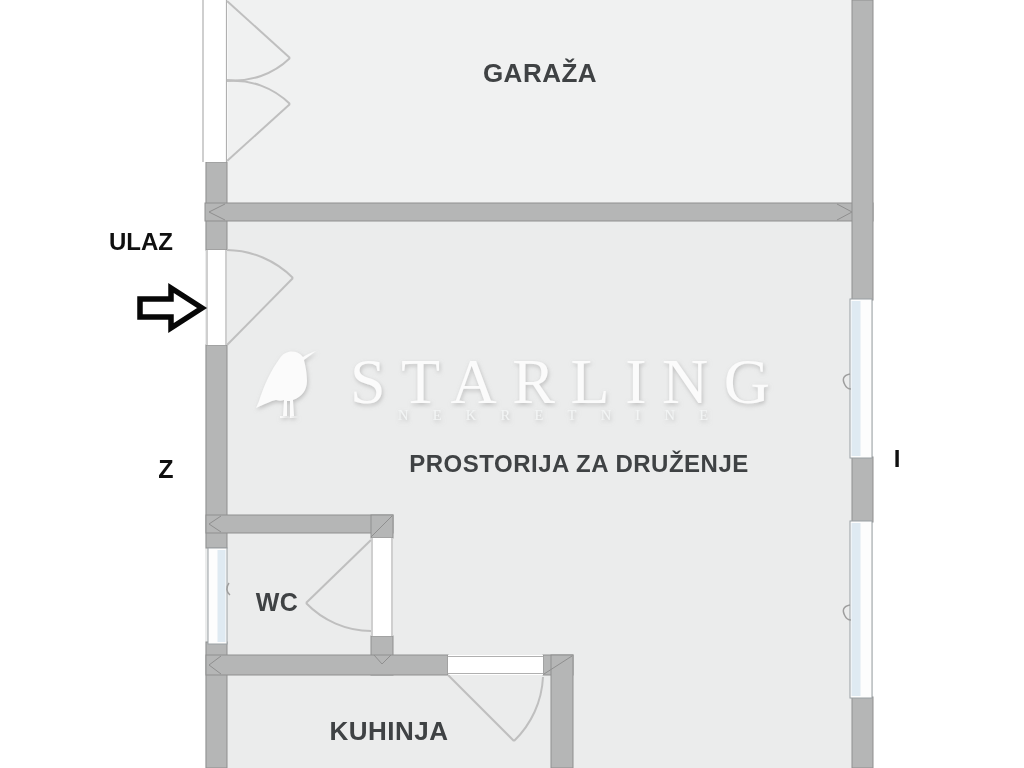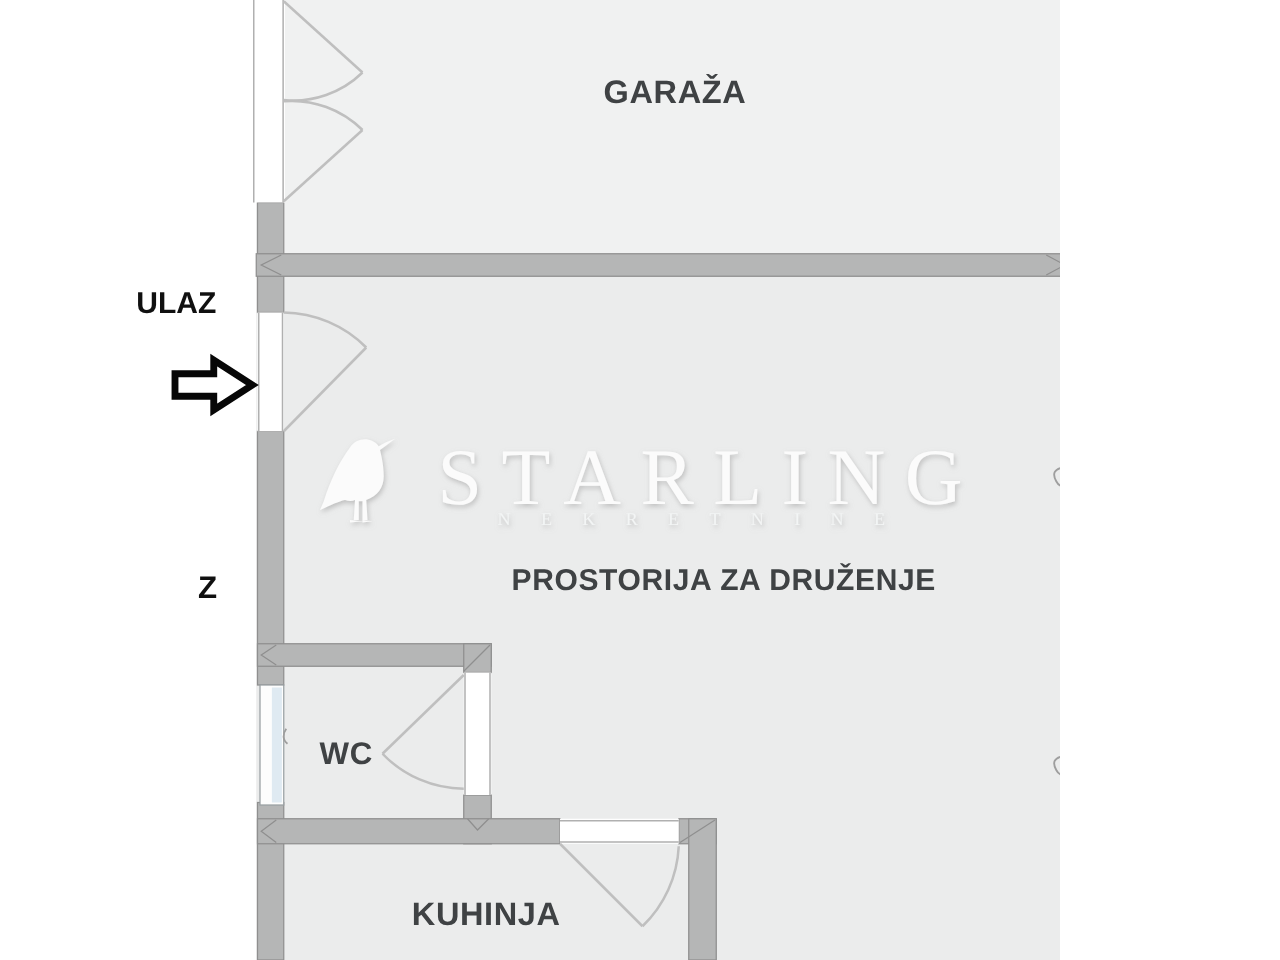--- a/index.html
+++ b/index.html
@@ -1,16 +1,16 @@
 <!DOCTYPE html>
 <html style="--outside: #ffffff; --floor: #ebecec; --garage_floor: #f0f1f1; --wall: #b5b6b6; --wall_outline: #8f8f8f; --opening: #ffffff; --jamb: #b0b0b0; --window_frame: #9aa0a3; --window_glass: #dfeaf2; --door_arc: #bfbfbf; --label: #3f4244; --annotation: #101010; --watermark: #fbfbfb; --watermark_sub: #f3f5f5;"><head>
 <meta charset="utf-8">
 <style>
   html,body{margin:0;padding:0;background:#ffffff;}
-  .canvas{position:relative;width:848px;height:768px;overflow:hidden;background:#a3a3a3;}
+  .canvas{position:relative;width:1024px;height:768px;overflow:hidden;background:#a3a3a3;}
   svg{display:block;width:1024px;height:768px;}
 
   .outside{fill:var(--outside,#ffffff);}
   .floor{fill:var(--floor,#ebecec);}
   .garage-floor{fill:var(--garage_floor,#f0f1f1);}
   .wall{fill:var(--wall,#b5b6b6);stroke:var(--wall_outline,#8f8f8f);stroke-width:1;}
   .opening{fill:var(--opening,#ffffff);stroke:none;}
   .jamb{stroke:var(--jamb,#b0b0b0);stroke-width:1.2;fill:none;}
   .win{fill:#fdfdfd;stroke:var(--window_frame,#9aa0a3);stroke-width:1;}
   .glass{fill:var(--window_glass,#dfeaf2);stroke:none;}

